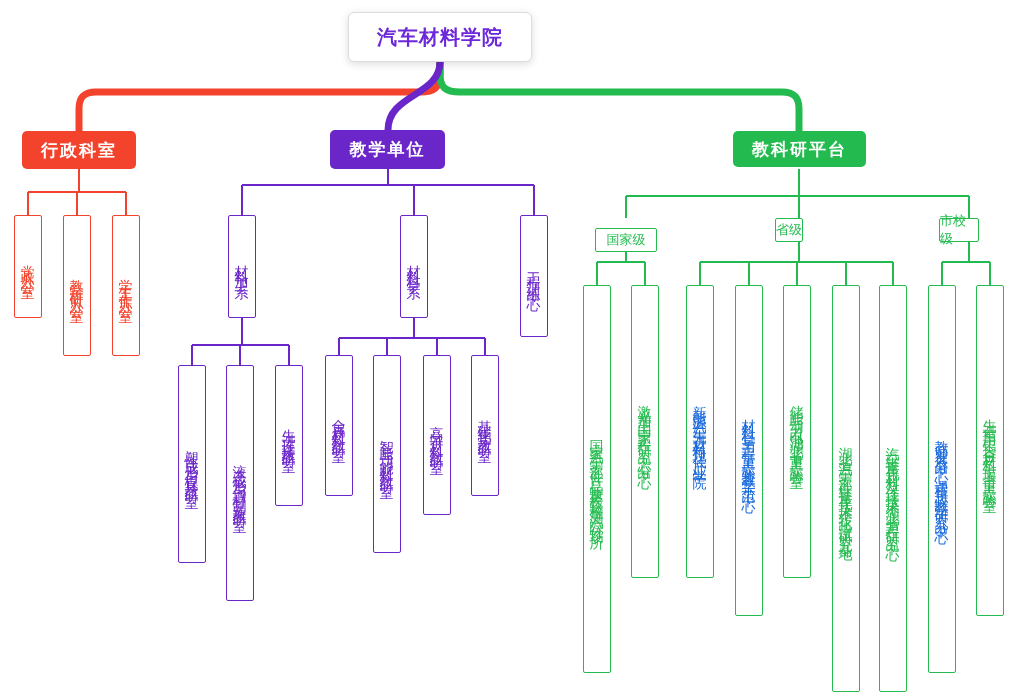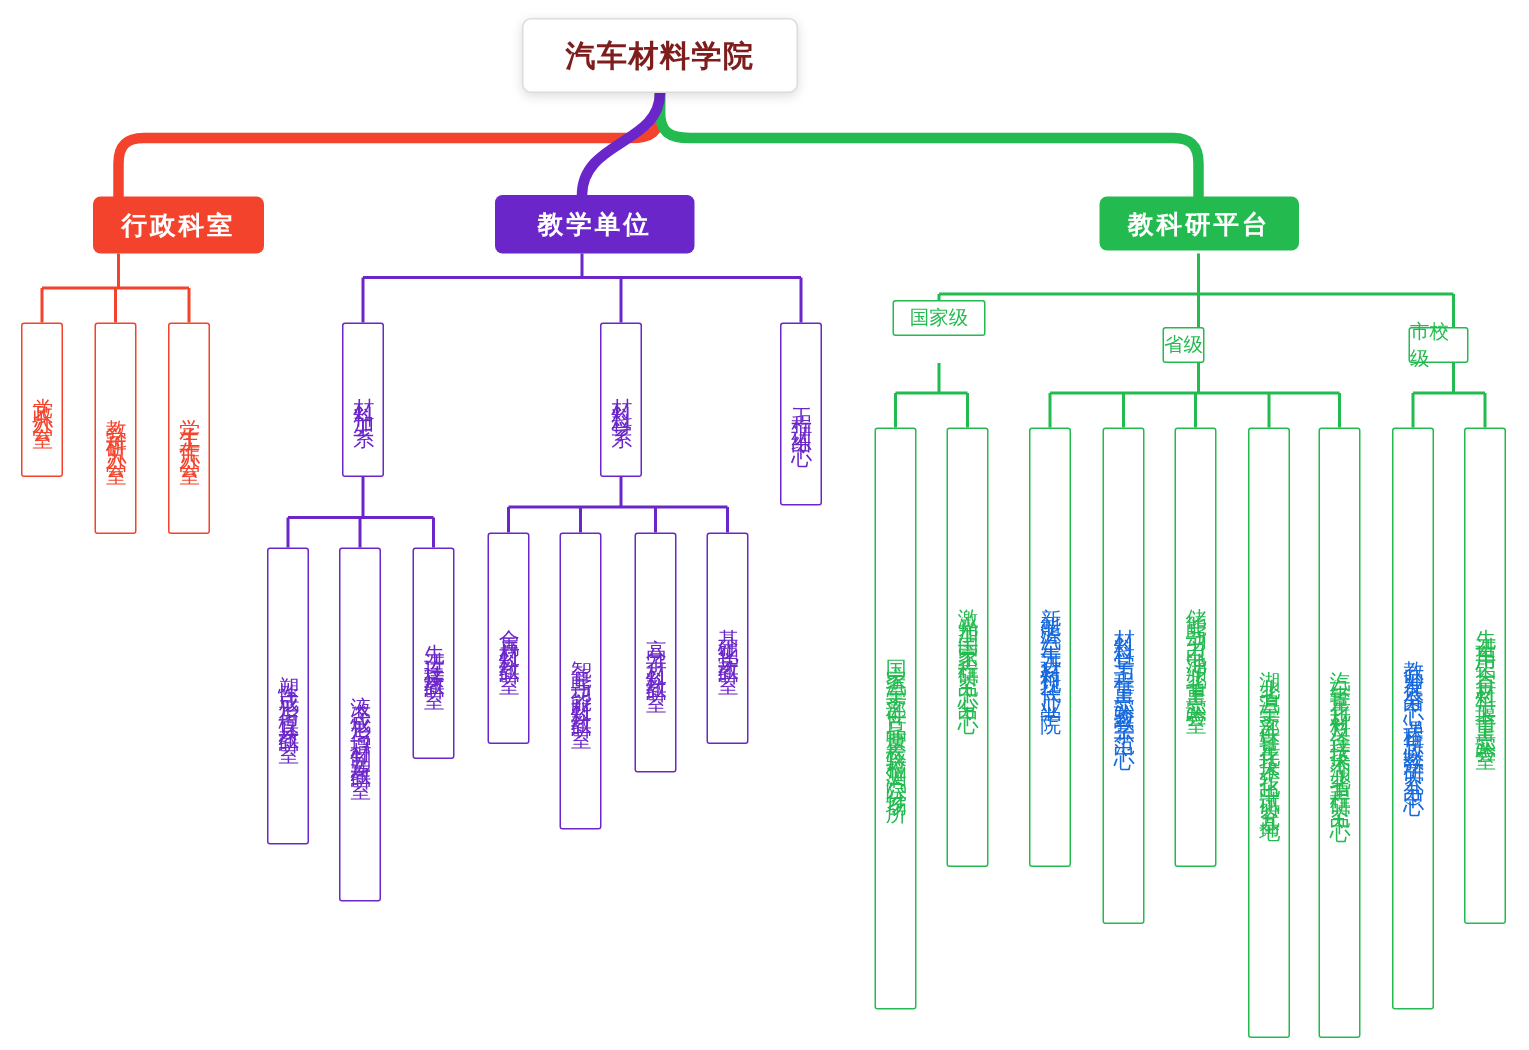--- a/index.html
+++ b/index.html
@@ -7,24 +7,24 @@
   body {
     width:1019px; height:700px; position:relative; overflow:hidden;
     font-family:"DejaVu Sans", sans-serif;
     --red:#f4432c; --purple:#6b26c9; --green:#23bb4f; --blue:#1668dc;
   }
   svg.wires { position:absolute; left:0; top:0; pointer-events:none; }
   .node { position:absolute; display:flex; align-items:center; justify-content:center; }
   .root-node {
     background:#fff; border:1px solid #dcdcdc; border-radius:6px;
     box-shadow:0 2px 8px rgba(0,0,0,.14);
-    font-size:20px; font-weight:bold; color:#7f1d1d; letter-spacing:1px;
+    font-size:20px; font-weight:bold; color:#6d28d9; letter-spacing:1px;
   }
   .main { color:#fff; font-weight:bold; font-size:17px; border-radius:5px; letter-spacing:2px; }
-  .main.red    { background:var(--red);margin-left:40px; }
+  .main.red    { background:var(--red); }
   .main.purple { background:var(--purple); }
   .main.green  { background:var(--green); }
   .vnode {
     position:absolute; width:28px;
     writing-mode:vertical-rl; text-orientation:upright;
     background:#fff; border:1px solid; border-radius:2px;
     font-size:14px; line-height:20px; letter-spacing:5px;
     text-align:center; padding:6px 3px;
   }
   .vnode.red    { border-color:var(--red);    color:var(--red); }
@@ -56,41 +56,41 @@
 
     <path d="M 799 169 L 799 196 M 626 196 L 969 196 M 626 196 L 626 218 M 799 196 L 799 218 M 969 196 L 969 218
              M 626 242 L 626 262 M 597 262 L 645 262 M 597 262 L 597 285 M 645 262 L 645 285
              M 799 242 L 799 262 M 700 262 L 893 262 M 700 262 L 700 285 M 749 262 L 749 285 M 797 262 L 797 285 M 846 262 L 846 285 M 893 262 L 893 285
              M 969 242 L 969 262 M 942 262 L 990 262 M 942 262 L 942 285 M 990 262 L 990 285" fill="none" style="stroke:var(--green)" stroke-width="2"></path>
   </svg>
 
   <div class="node root-node" style="left:348px;top:12px;width:184px;height:50px">汽车材料学院</div>
 
   <div class="node main red" style="left:22px;top:131px;width:114px;height:38px">行政科室</div>
-  <div class="node main purple" style="left:330px;top:130px;width:133px;height:39px">教学单位</div>
+  <div class="node main purple" style="left:330px;top:130px;width:115px;height:39px">教学单位</div>
   <div class="node main green" style="left:733px;top:131px;width:133px;height:36px">教科研平台</div>
 
   <div class="vnode red" style="left:14px;top:215px;height:103px">党政办公室</div>
   <div class="vnode red" style="left:63px;top:215px;height:141px">教学科研办公室</div>
   <div class="vnode red" style="left:112px;top:215px;height:141px">学生工作办公室</div>
 
   <div class="vnode purple" style="left:228px;top:215px;height:103px">材料加工系</div>
   <div class="vnode purple" style="left:400px;top:215px;height:103px">材料科学系</div>
   <div class="vnode purple" style="left:520px;top:215px;height:122px">工程训练中心</div>
 
   <div class="vnode purple" style="left:178px;top:365px;height:198px">塑性成形与模具教研室</div>
   <div class="vnode purple" style="left:226px;top:365px;height:236px">液态成形与增材制造教研室</div>
   <div class="vnode purple" style="left:275px;top:365px;height:141px">先进连接教研室</div>
 
   <div class="vnode purple" style="left:325px;top:355px;height:141px">金属材料教研室</div>
   <div class="vnode purple" style="left:373px;top:355px;height:198px">智能与功能材料教研室</div>
   <div class="vnode purple" style="left:423px;top:355px;height:160px">高分子材料教研室</div>
   <div class="vnode purple" style="left:471px;top:355px;height:141px">基础化学教研室</div>
 
-  <div class="hnode" style="left:595px;top:200px;width:62px;height:24px">国家级</div>
+  <div class="hnode" style="left:595px;top:228px;width:62px;height:24px">国家级</div>
   <div class="hnode" style="left:775px;top:218px;width:28px;height:24px">省级</div>
   <div class="hnode" style="left:939px;top:218px;width:40px;height:24px">市校级</div>
 
   <div class="vnode green" style="left:583px;top:285px;height:388px">国家汽车零部件产品质量检验检测汽院分场所</div>
   <div class="vnode green" style="left:631px;top:285px;height:293px">激光加工国家工程研究中心分中心</div>
 
   <div class="vnode green blue-text" style="left:686px;top:285px;height:293px">新能源汽车先进材料现代产业学院</div>
   <div class="vnode green blue-text" style="left:735px;top:285px;height:331px">材料科学与工程重点实验教学示范中心</div>
   <div class="vnode green" style="left:783px;top:285px;height:293px">储能与动力电池湖北省重点实验室</div>
   <div class="vnode green" style="left:832px;top:285px;height:407px">湖北省汽车零部件轻量化技术转化中试研究基地</div>

